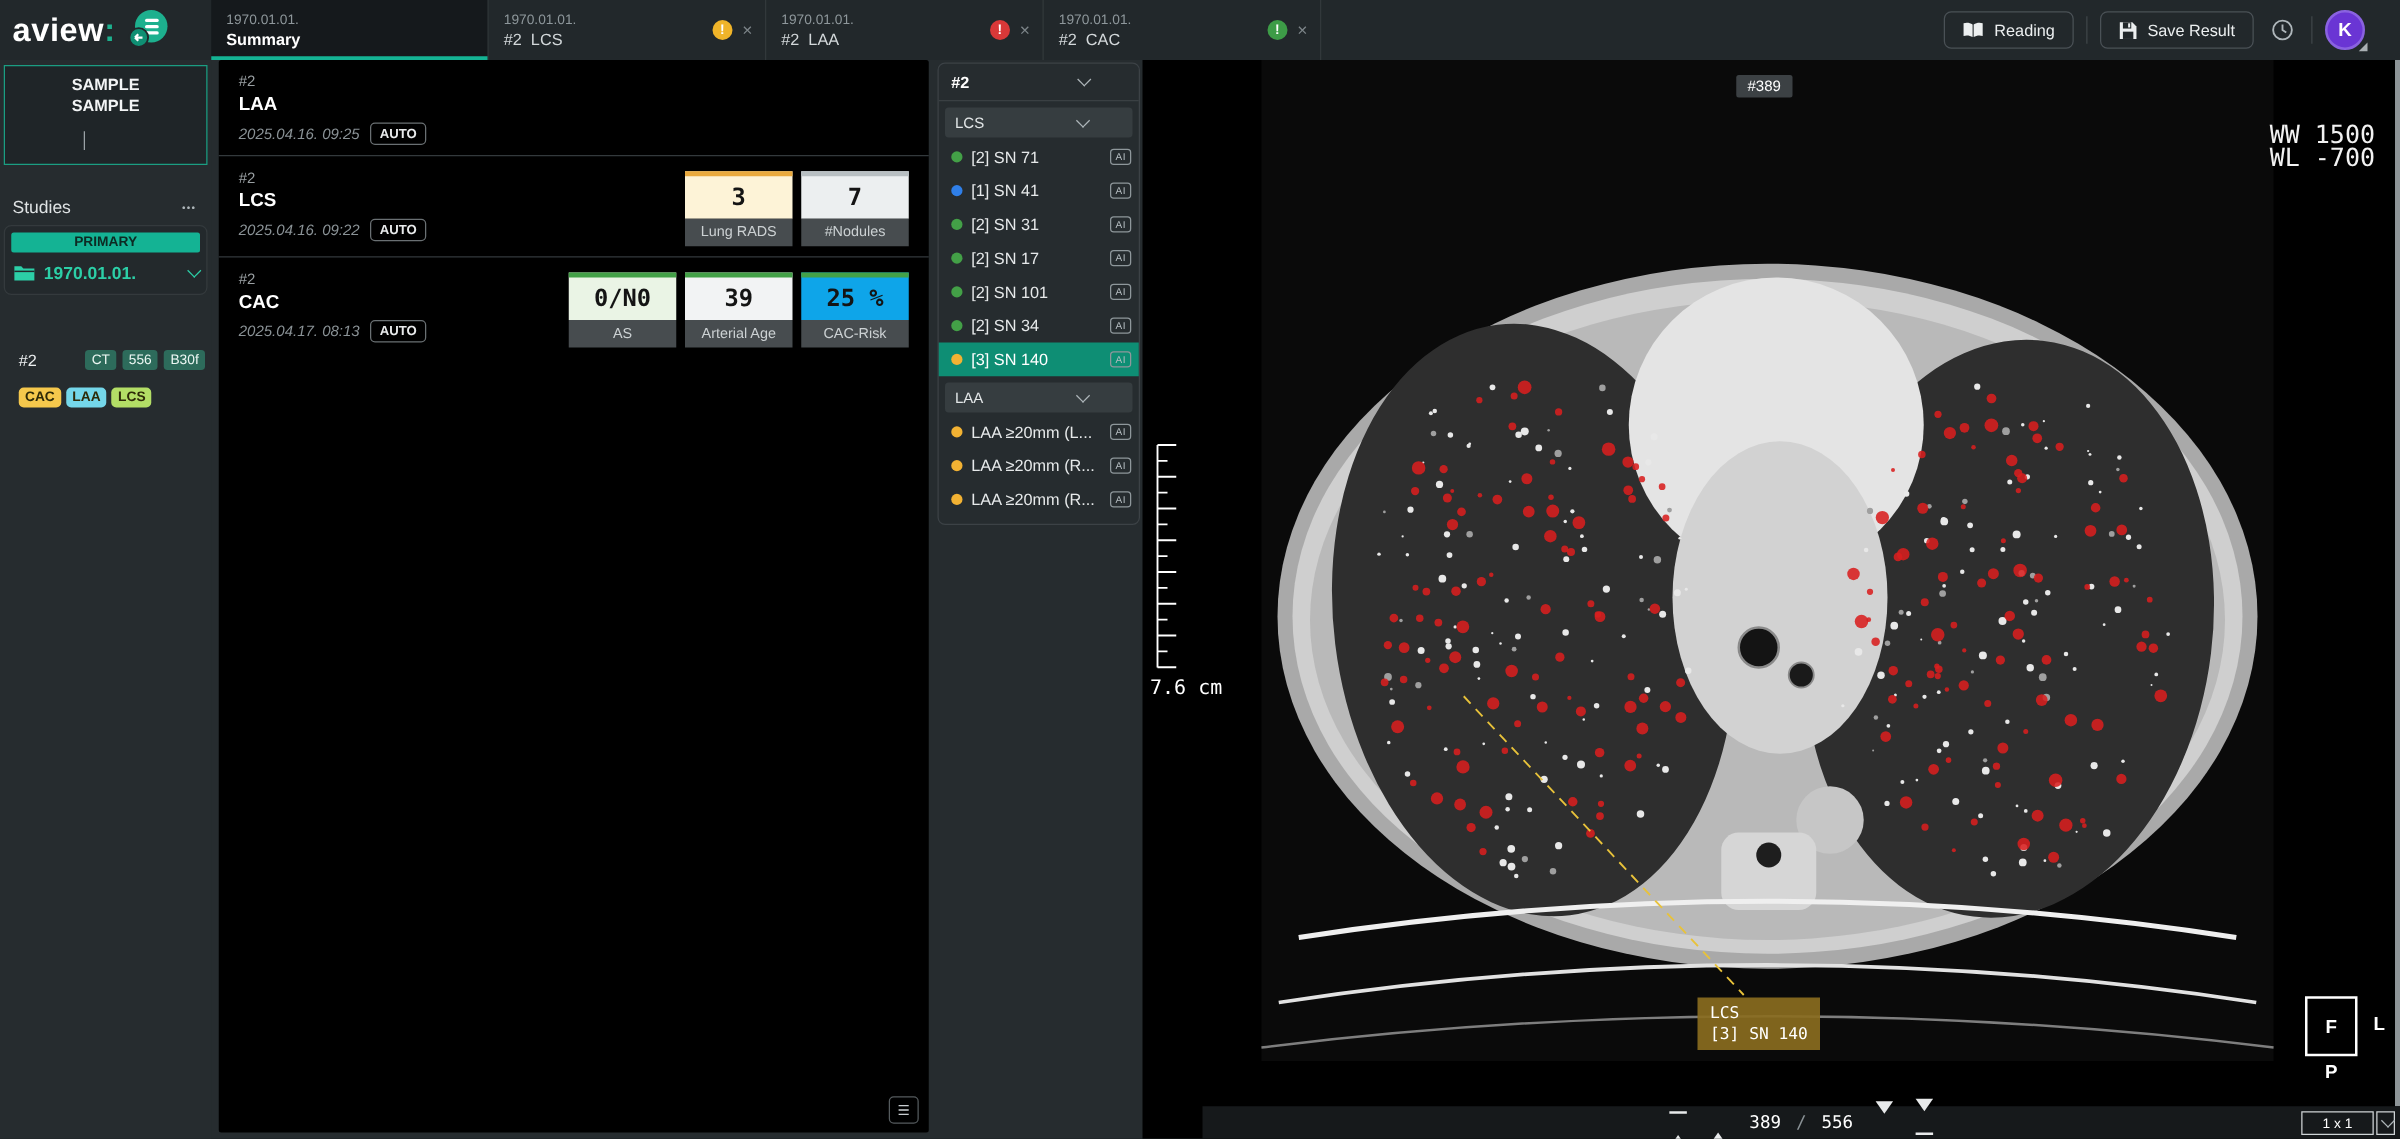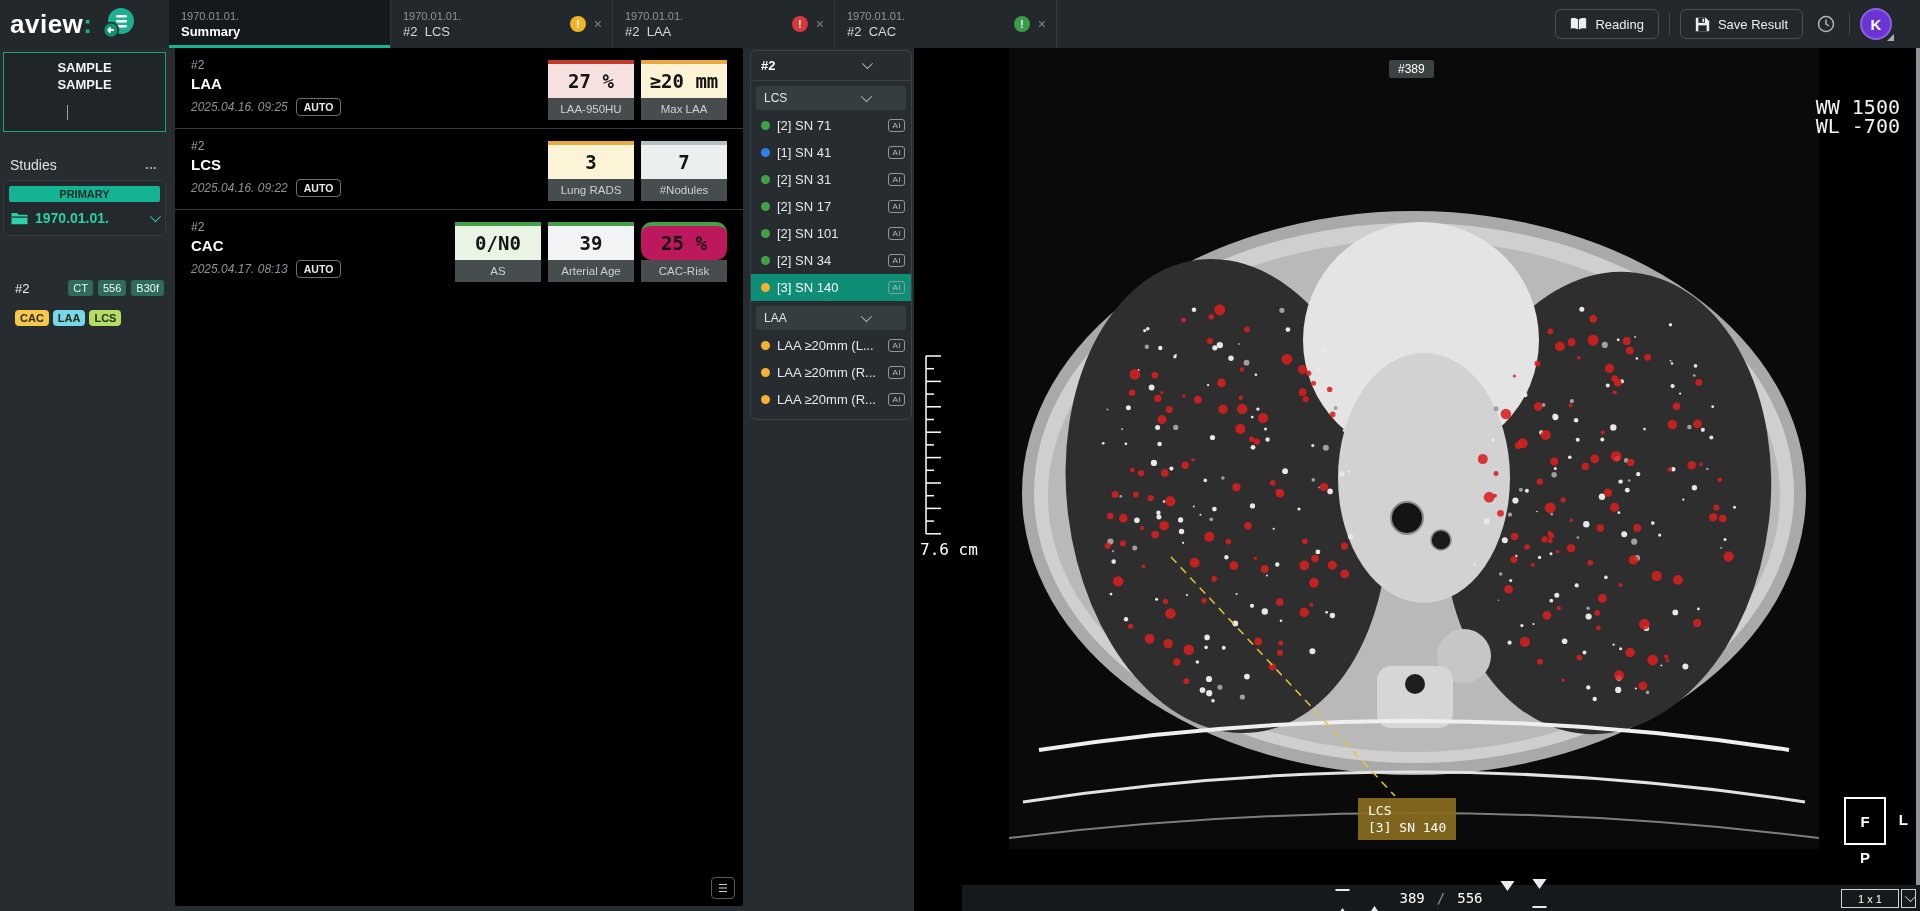--- a/index.html
+++ b/index.html
@@ -246,30 +246,20 @@
         <div class="summary-panel">
           <div class="sum-card">
             <div class="sc-left">
               <div class="sc-series">#2</div>
               <div class="sc-name">LAA</div>
               <div class="sc-meta">
                 <span class="sc-date">2025.04.16. 09:25</span>
                 <span class="auto-badge">AUTO</span>
               </div>
             </div>
-            <div class="metrics">
-              <div class="metric">
-                <div class="m-val" style="background: rgb(247, 224, 224); border-top-color: rgb(192, 57, 43);">27 %</div>
-                <div class="m-label">LAA-950HU</div>
-              </div>
-              <div class="metric">
-                <div class="m-val" style="background: rgb(253, 243, 215); border-top-color: rgb(233, 169, 61);">≥20 mm</div>
-                <div class="m-label">Max LAA</div>
-              </div>
-            </div>
           </div>
           <div class="sum-sep"></div>
           <div class="sum-card">
             <div class="sc-left">
               <div class="sc-series">#2</div>
               <div class="sc-name">LCS</div>
               <div class="sc-meta">
                 <span class="sc-date">2025.04.16. 09:22</span>
                 <span class="auto-badge">AUTO</span>
               </div>
@@ -298,21 +288,21 @@
             <div class="metrics">
               <div class="metric">
                 <div class="m-val" style="background: rgb(234, 244, 229); border-top-color: rgb(67, 160, 71);">0/N0</div>
                 <div class="m-label">AS</div>
               </div>
               <div class="metric">
                 <div class="m-val" style="background: rgb(242, 243, 244); border-top-color: rgb(67, 160, 71);">39</div>
                 <div class="m-label">Arterial Age</div>
               </div>
               <div class="metric">
-                <div class="m-val" style="background: #be185d; border-top-color: rgb(67, 160, 71); border-radius: 11px;">25 %</div>
+                <div class="m-val" style="background: #0ea5e9; border-top-color: rgb(67, 160, 71);">25 %</div>
                 <div class="m-label">CAC-Risk</div>
               </div>
             </div>
           </div>
           <div class="list-btn"></div>
         </div>
 
         <div class="findings-col">
           <div class="findings-panel">
             <div class="fp-header">

